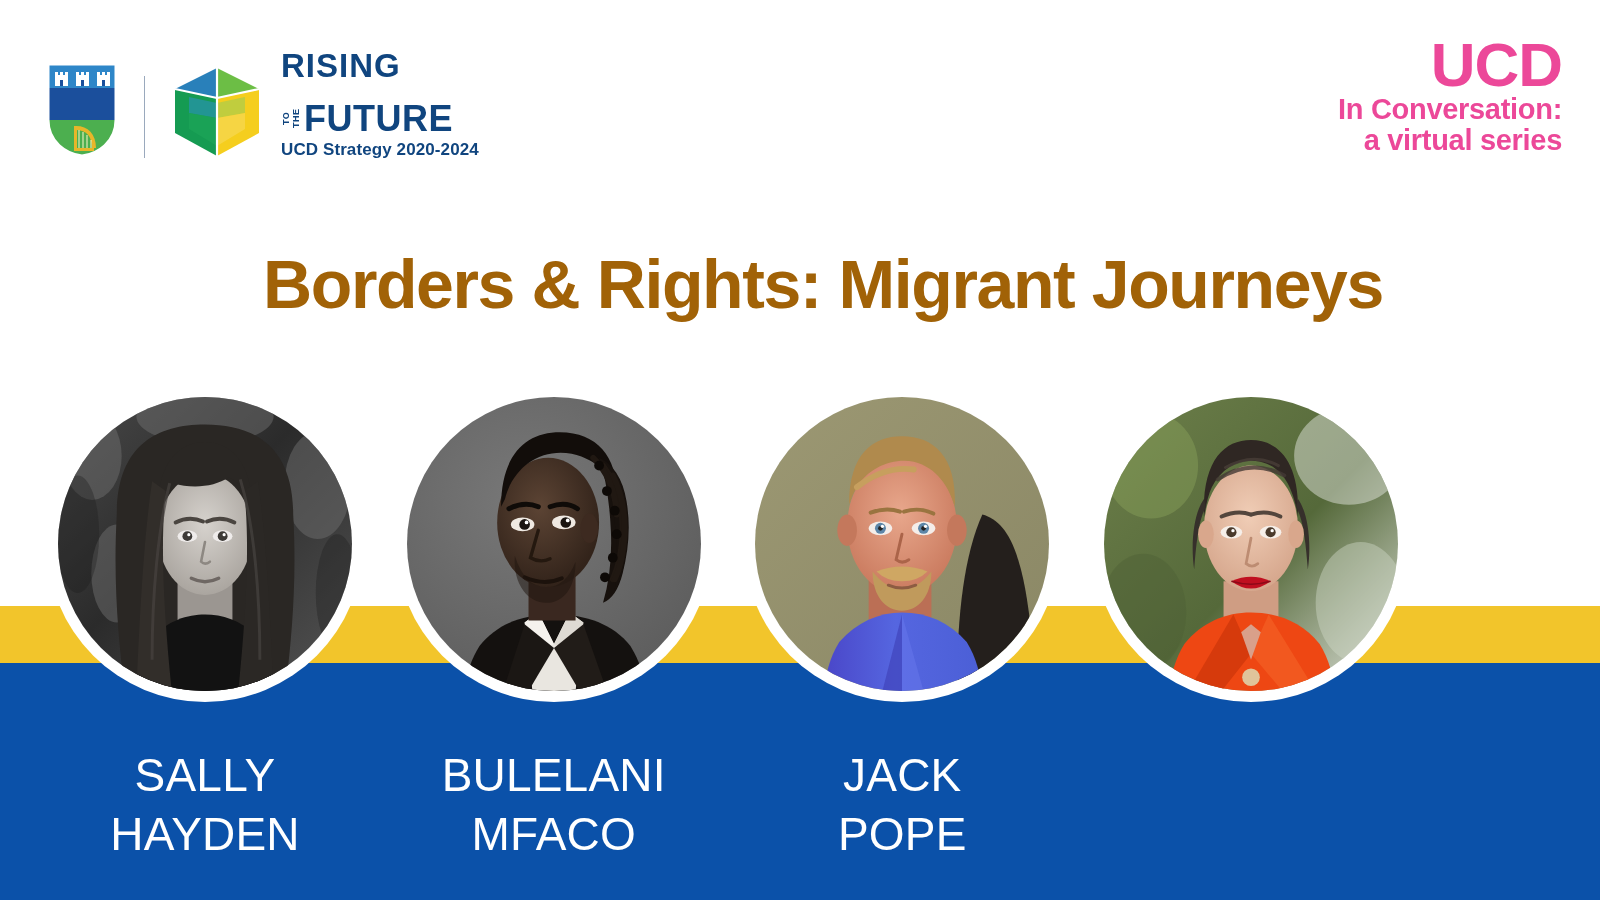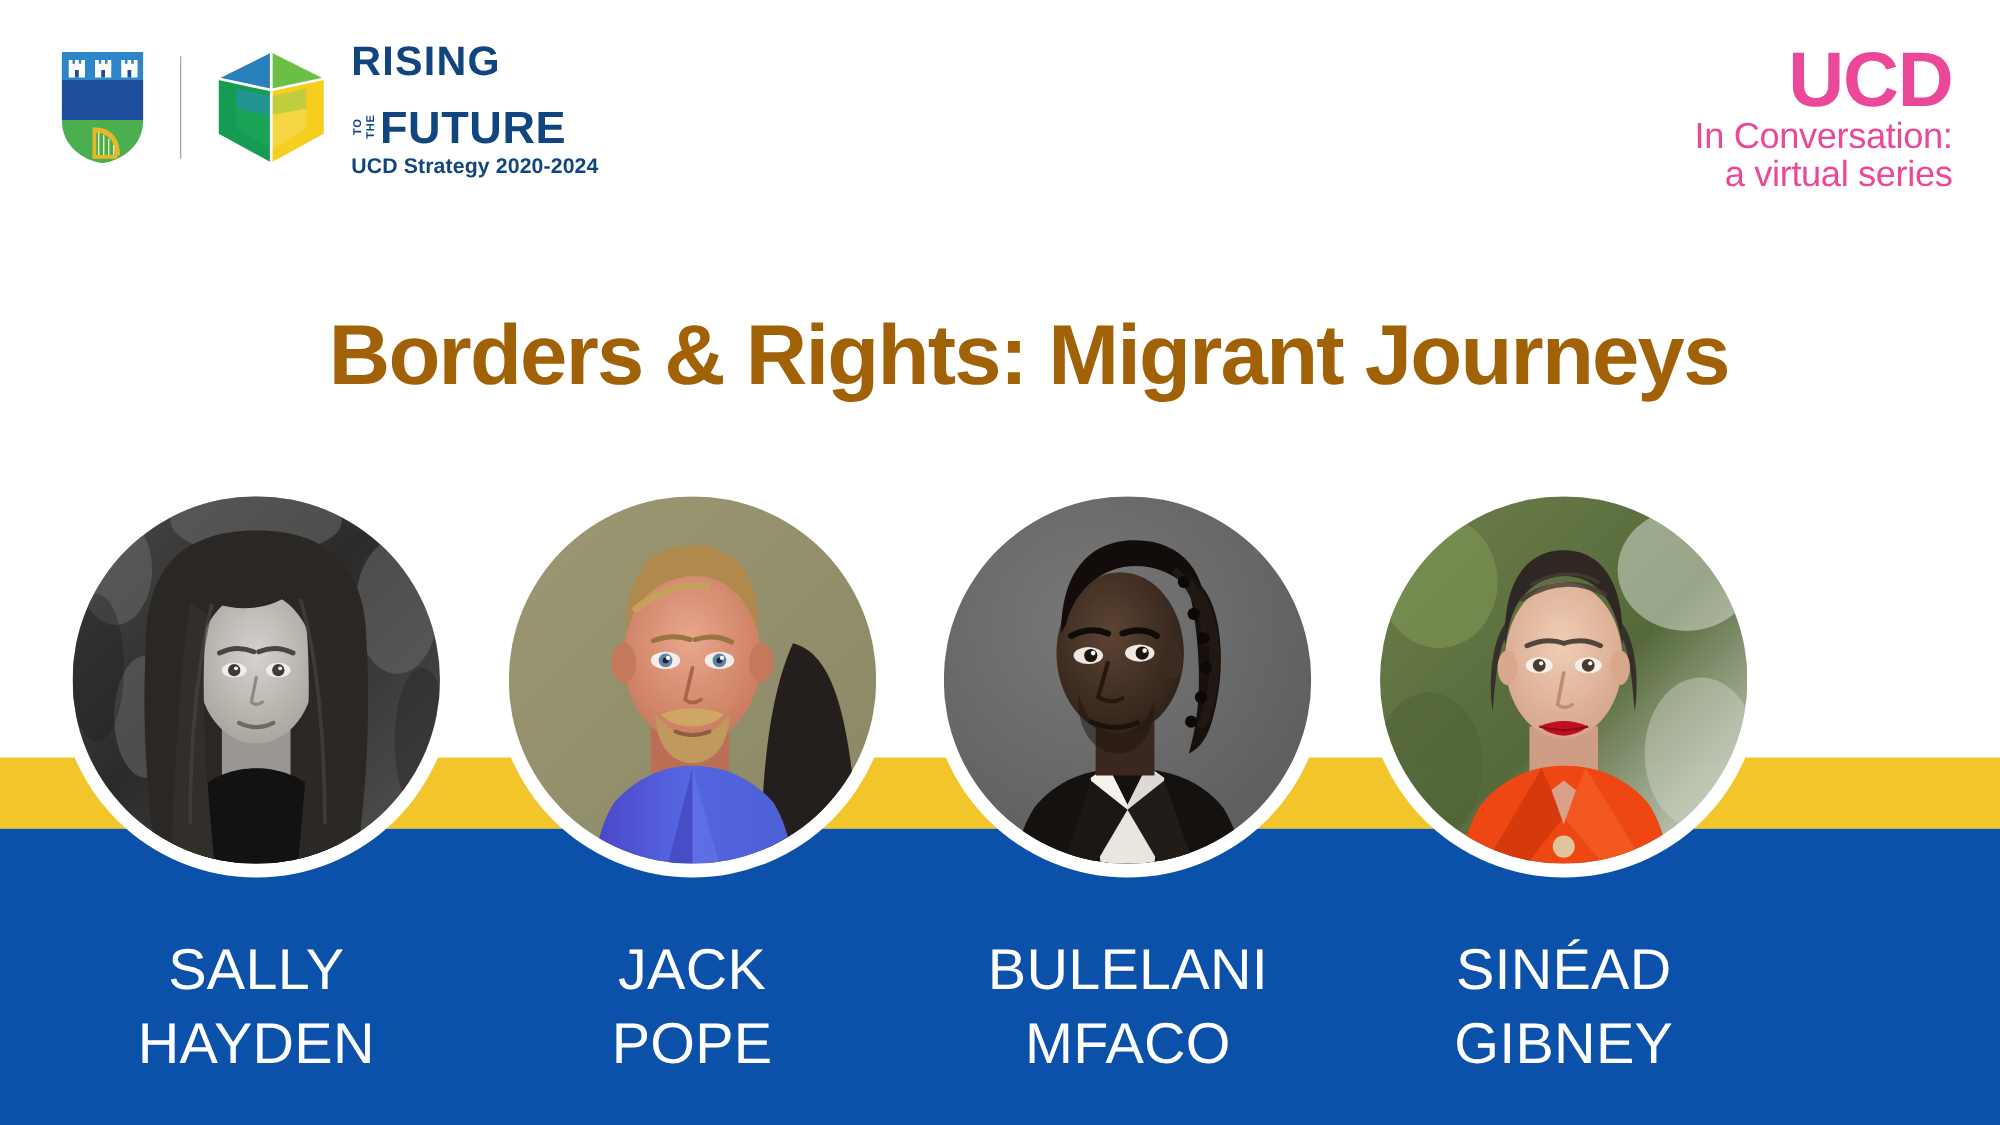--- a/index.html
+++ b/index.html
@@ -33,23 +33,23 @@
     top: 663px;
     width: 1600px;
     height: 237px;
     background: #0B51A9;
   }
 
   
   .logo-lockup {
     position: absolute;
     left: 46px;
-    top: 31px;
+    top: 48px;
     display: flex;
-    align-items: center;
+    align-items: flex-end;
     height: 110px;
   }
   .crest {
     width: 72px;
     height: 96px;
     flex: none;
   }
   .logo-divider {
     width: 1px;
     height: 82px;
@@ -114,21 +114,21 @@
   }
   .series-ucd {
     font-size: 62px;
     font-weight: bold;
     line-height: 58px;
     letter-spacing: -1px;
     display: block;
   }
   .series-line {
     font-size: 29px;
-    font-weight: normal;
+    font-weight: bold;
     line-height: 31px;
     letter-spacing: -0.3px;
     display: block;
   }
 
   
   .title {
     position: absolute;
     left: 0;
     top: 246px;
@@ -353,83 +353,20 @@
         <span class="ln">SALLY</span>
         <span class="ln">HAYDEN</span>
       </div>
     </div>
 
     <div class="speaker">
       <div class="avatar-ring">
         <div class="avatar">
           <svg viewBox="0 0 300 300" preserveAspectRatio="xMidYMid slice">
             <defs>
-              <linearGradient id="bgM1" x1="0" y1="0" x2="1" y2="1">
-                <stop offset="0%" stop-color="#9c9873"></stop>
-                <stop offset="100%" stop-color="#8a8765"></stop>
-              </linearGradient>
-              <radialGradient id="skinM1" cx="48%" cy="40%" r="62%">
-                <stop offset="0%" stop-color="#e8a78c"></stop>
-                <stop offset="100%" stop-color="#c9795d"></stop>
-              </radialGradient>
-              <linearGradient id="shirtM1" x1="0" y1="0" x2="1" y2="0">
-                <stop offset="0%" stop-color="#4a46c8"></stop>
-                <stop offset="45%" stop-color="#5566e0"></stop>
-                <stop offset="100%" stop-color="#4b5fd6"></stop>
-              </linearGradient>
-            </defs>
-            <rect width="300" height="300" fill="url(#bgM1)"></rect>
-
-            <path d="M232 120 C262 128 280 170 286 300 L206 300 C206 220 214 160 232 120 Z" fill="#241f1c"></path>
-
-            <path d="M116 186 h64 v54 h-64 Z" fill="#bb6f55"></path>
-
-            <path d="M86 250 C104 230 126 220 150 220 C176 220 198 230 216 250 C226 266 230 284 232 300 L70 300 C72 284 76 266 86 250 Z" fill="url(#shirtM1)"></path>
-            <path d="M150 222 L130 300 L150 300 Z" fill="#3b3bb0" opacity="0.55"></path>
-            <path d="M150 222 L172 300 L150 300 Z" fill="#6d7df0" opacity="0.4"></path>
-
-            <ellipse cx="150" cy="132" rx="56" ry="70" fill="url(#skinM1)"></ellipse>
-
-            <ellipse cx="94" cy="136" rx="10" ry="16" fill="#c4785c"></ellipse>
-            <ellipse cx="206" cy="136" rx="10" ry="16" fill="#c4785c"></ellipse>
-
-            <path d="M96 110 C96 58 120 40 150 40 C182 40 206 60 204 112 C198 92 186 72 162 66 C140 62 116 72 104 92 C100 98 98 104 96 110 Z" fill="#b08a4d"></path>
-            <path d="M104 92 q28 -22 58 -18" stroke="#c79f5e" stroke-width="6" fill="none" stroke-linecap="round"></path>
-
-            <path d="M118 118 q16 -6 30 -1" stroke="#9a7440" stroke-width="4" fill="none" stroke-linecap="round"></path>
-            <path d="M152 117 q16 -5 30 2" stroke="#9a7440" stroke-width="4" fill="none" stroke-linecap="round"></path>
-
-            <ellipse cx="128" cy="134" rx="12" ry="7" fill="#f4ede9"></ellipse>
-            <ellipse cx="172" cy="134" rx="12" ry="7" fill="#f4ede9"></ellipse>
-            <circle cx="128" cy="134" r="5.6" fill="#5d86a8"></circle>
-            <circle cx="172" cy="134" r="5.6" fill="#5d86a8"></circle>
-            <circle cx="128" cy="134" r="2.4" fill="#222"></circle>
-            <circle cx="172" cy="134" r="2.4" fill="#222"></circle>
-            <circle cx="130" cy="132" r="1.7" fill="#fff"></circle>
-            <circle cx="174" cy="132" r="1.7" fill="#fff"></circle>
-
-            <path d="M150 140 L144 166 q6 5 13 0" stroke="#ab6449" stroke-width="3" fill="none" stroke-linecap="round"></path>
-
-            <path d="M124 178 q26 -10 52 0 q-10 10 -26 10 q-16 0 -26 -10 Z" fill="#cfa763"></path>
-            <path d="M120 178 C120 204 134 218 150 218 C166 218 180 204 180 178 q-14 18 -30 18 q-16 0 -30 -18 Z" fill="#c09a5c"></path>
-            <path d="M136 192 q14 6 28 0" stroke="#8d5c42" stroke-width="3" fill="none" stroke-linecap="round"></path>
-          </svg>
-        </div>
-      </div>
-      <div class="speaker-name">
-        <span class="ln">JACK</span>
-        <span class="ln">POPE</span>
-      </div>
-    </div>
-
-    <div class="speaker">
-      <div class="avatar-ring">
-        <div class="avatar">
-          <svg viewBox="0 0 300 300" preserveAspectRatio="xMidYMid slice">
-            <defs>
               <radialGradient id="bgM2" cx="40%" cy="35%" r="80%">
                 <stop offset="0%" stop-color="#787878"></stop>
                 <stop offset="100%" stop-color="#5a5a5a"></stop>
               </radialGradient>
               <radialGradient id="skinM2" cx="42%" cy="38%" r="62%">
                 <stop offset="0%" stop-color="#5c4434"></stop>
                 <stop offset="100%" stop-color="#32231a"></stop>
               </radialGradient>
             </defs>
             <rect width="300" height="300" fill="url(#bgM2)"></rect>
@@ -482,20 +419,83 @@
 
             <path d="M120 184 q20 9 38 1" stroke="#1c120c" stroke-width="4" fill="none" stroke-linecap="round"></path>
 
             <path d="M110 162 C108 192 124 210 142 210 C160 210 172 194 172 168 q-10 26 -30 26 q-22 0 -32 -32 Z" fill="#1e140e" opacity="0.5"></path>
           </svg>
         </div>
       </div>
       <div class="speaker-name">
         <span class="ln">BULELANI</span>
         <span class="ln">MFACO</span>
+      </div>
+    </div>
+
+    <div class="speaker">
+      <div class="avatar-ring">
+        <div class="avatar">
+          <svg viewBox="0 0 300 300" preserveAspectRatio="xMidYMid slice">
+            <defs>
+              <linearGradient id="bgM1" x1="0" y1="0" x2="1" y2="1">
+                <stop offset="0%" stop-color="#9c9873"></stop>
+                <stop offset="100%" stop-color="#8a8765"></stop>
+              </linearGradient>
+              <radialGradient id="skinM1" cx="48%" cy="40%" r="62%">
+                <stop offset="0%" stop-color="#e8a78c"></stop>
+                <stop offset="100%" stop-color="#c9795d"></stop>
+              </radialGradient>
+              <linearGradient id="shirtM1" x1="0" y1="0" x2="1" y2="0">
+                <stop offset="0%" stop-color="#4a46c8"></stop>
+                <stop offset="45%" stop-color="#5566e0"></stop>
+                <stop offset="100%" stop-color="#4b5fd6"></stop>
+              </linearGradient>
+            </defs>
+            <rect width="300" height="300" fill="url(#bgM1)"></rect>
+
+            <path d="M232 120 C262 128 280 170 286 300 L206 300 C206 220 214 160 232 120 Z" fill="#241f1c"></path>
+
+            <path d="M116 186 h64 v54 h-64 Z" fill="#bb6f55"></path>
+
+            <path d="M86 250 C104 230 126 220 150 220 C176 220 198 230 216 250 C226 266 230 284 232 300 L70 300 C72 284 76 266 86 250 Z" fill="url(#shirtM1)"></path>
+            <path d="M150 222 L130 300 L150 300 Z" fill="#3b3bb0" opacity="0.55"></path>
+            <path d="M150 222 L172 300 L150 300 Z" fill="#6d7df0" opacity="0.4"></path>
+
+            <ellipse cx="150" cy="132" rx="56" ry="70" fill="url(#skinM1)"></ellipse>
+
+            <ellipse cx="94" cy="136" rx="10" ry="16" fill="#c4785c"></ellipse>
+            <ellipse cx="206" cy="136" rx="10" ry="16" fill="#c4785c"></ellipse>
+
+            <path d="M96 110 C96 58 120 40 150 40 C182 40 206 60 204 112 C198 92 186 72 162 66 C140 62 116 72 104 92 C100 98 98 104 96 110 Z" fill="#b08a4d"></path>
+            <path d="M104 92 q28 -22 58 -18" stroke="#c79f5e" stroke-width="6" fill="none" stroke-linecap="round"></path>
+
+            <path d="M118 118 q16 -6 30 -1" stroke="#9a7440" stroke-width="4" fill="none" stroke-linecap="round"></path>
+            <path d="M152 117 q16 -5 30 2" stroke="#9a7440" stroke-width="4" fill="none" stroke-linecap="round"></path>
+
+            <ellipse cx="128" cy="134" rx="12" ry="7" fill="#f4ede9"></ellipse>
+            <ellipse cx="172" cy="134" rx="12" ry="7" fill="#f4ede9"></ellipse>
+            <circle cx="128" cy="134" r="5.6" fill="#5d86a8"></circle>
+            <circle cx="172" cy="134" r="5.6" fill="#5d86a8"></circle>
+            <circle cx="128" cy="134" r="2.4" fill="#222"></circle>
+            <circle cx="172" cy="134" r="2.4" fill="#222"></circle>
+            <circle cx="130" cy="132" r="1.7" fill="#fff"></circle>
+            <circle cx="174" cy="132" r="1.7" fill="#fff"></circle>
+
+            <path d="M150 140 L144 166 q6 5 13 0" stroke="#ab6449" stroke-width="3" fill="none" stroke-linecap="round"></path>
+
+            <path d="M124 178 q26 -10 52 0 q-10 10 -26 10 q-16 0 -26 -10 Z" fill="#cfa763"></path>
+            <path d="M120 178 C120 204 134 218 150 218 C166 218 180 204 180 178 q-14 18 -30 18 q-16 0 -30 -18 Z" fill="#c09a5c"></path>
+            <path d="M136 192 q14 6 28 0" stroke="#8d5c42" stroke-width="3" fill="none" stroke-linecap="round"></path>
+          </svg>
+        </div>
+      </div>
+      <div class="speaker-name">
+        <span class="ln">JACK</span>
+        <span class="ln">POPE</span>
       </div>
     </div>
 
     <div class="speaker">
       <div class="avatar-ring">
         <div class="avatar">
           <svg viewBox="0 0 300 300" preserveAspectRatio="xMidYMid slice">
             <defs>
               <linearGradient id="bgW2" x1="0" y1="0" x2="1" y2="1">
                 <stop offset="0%" stop-color="#6d7f4a"></stop>
@@ -544,20 +544,16 @@
             <circle cx="131.6" cy="136.4" r="1.7" fill="#ffffff"></circle>
             <circle cx="171.6" cy="136.4" r="1.7" fill="#ffffff"></circle>
 
             <path d="M150 144 L145 170 q6 5 12 0" stroke="#bd8c72" stroke-width="2.8" fill="none" stroke-linecap="round"></path>
 
             <path d="M130 188 q20 -9 40 0 q-20 15 -40 0 Z" fill="#C01020"></path>
             <path d="M130 188 q20 6 40 0" stroke="#8c0a18" stroke-width="1.6" fill="none"></path>
           </svg>
         </div>
       </div>
-      <div class="speaker-name">
-        <span class="ln">SINÉAD</span>
-        <span class="ln">GIBNEY</span>
-      </div>
     </div>
 
   </div>
 </div>
 
 </body></html>

